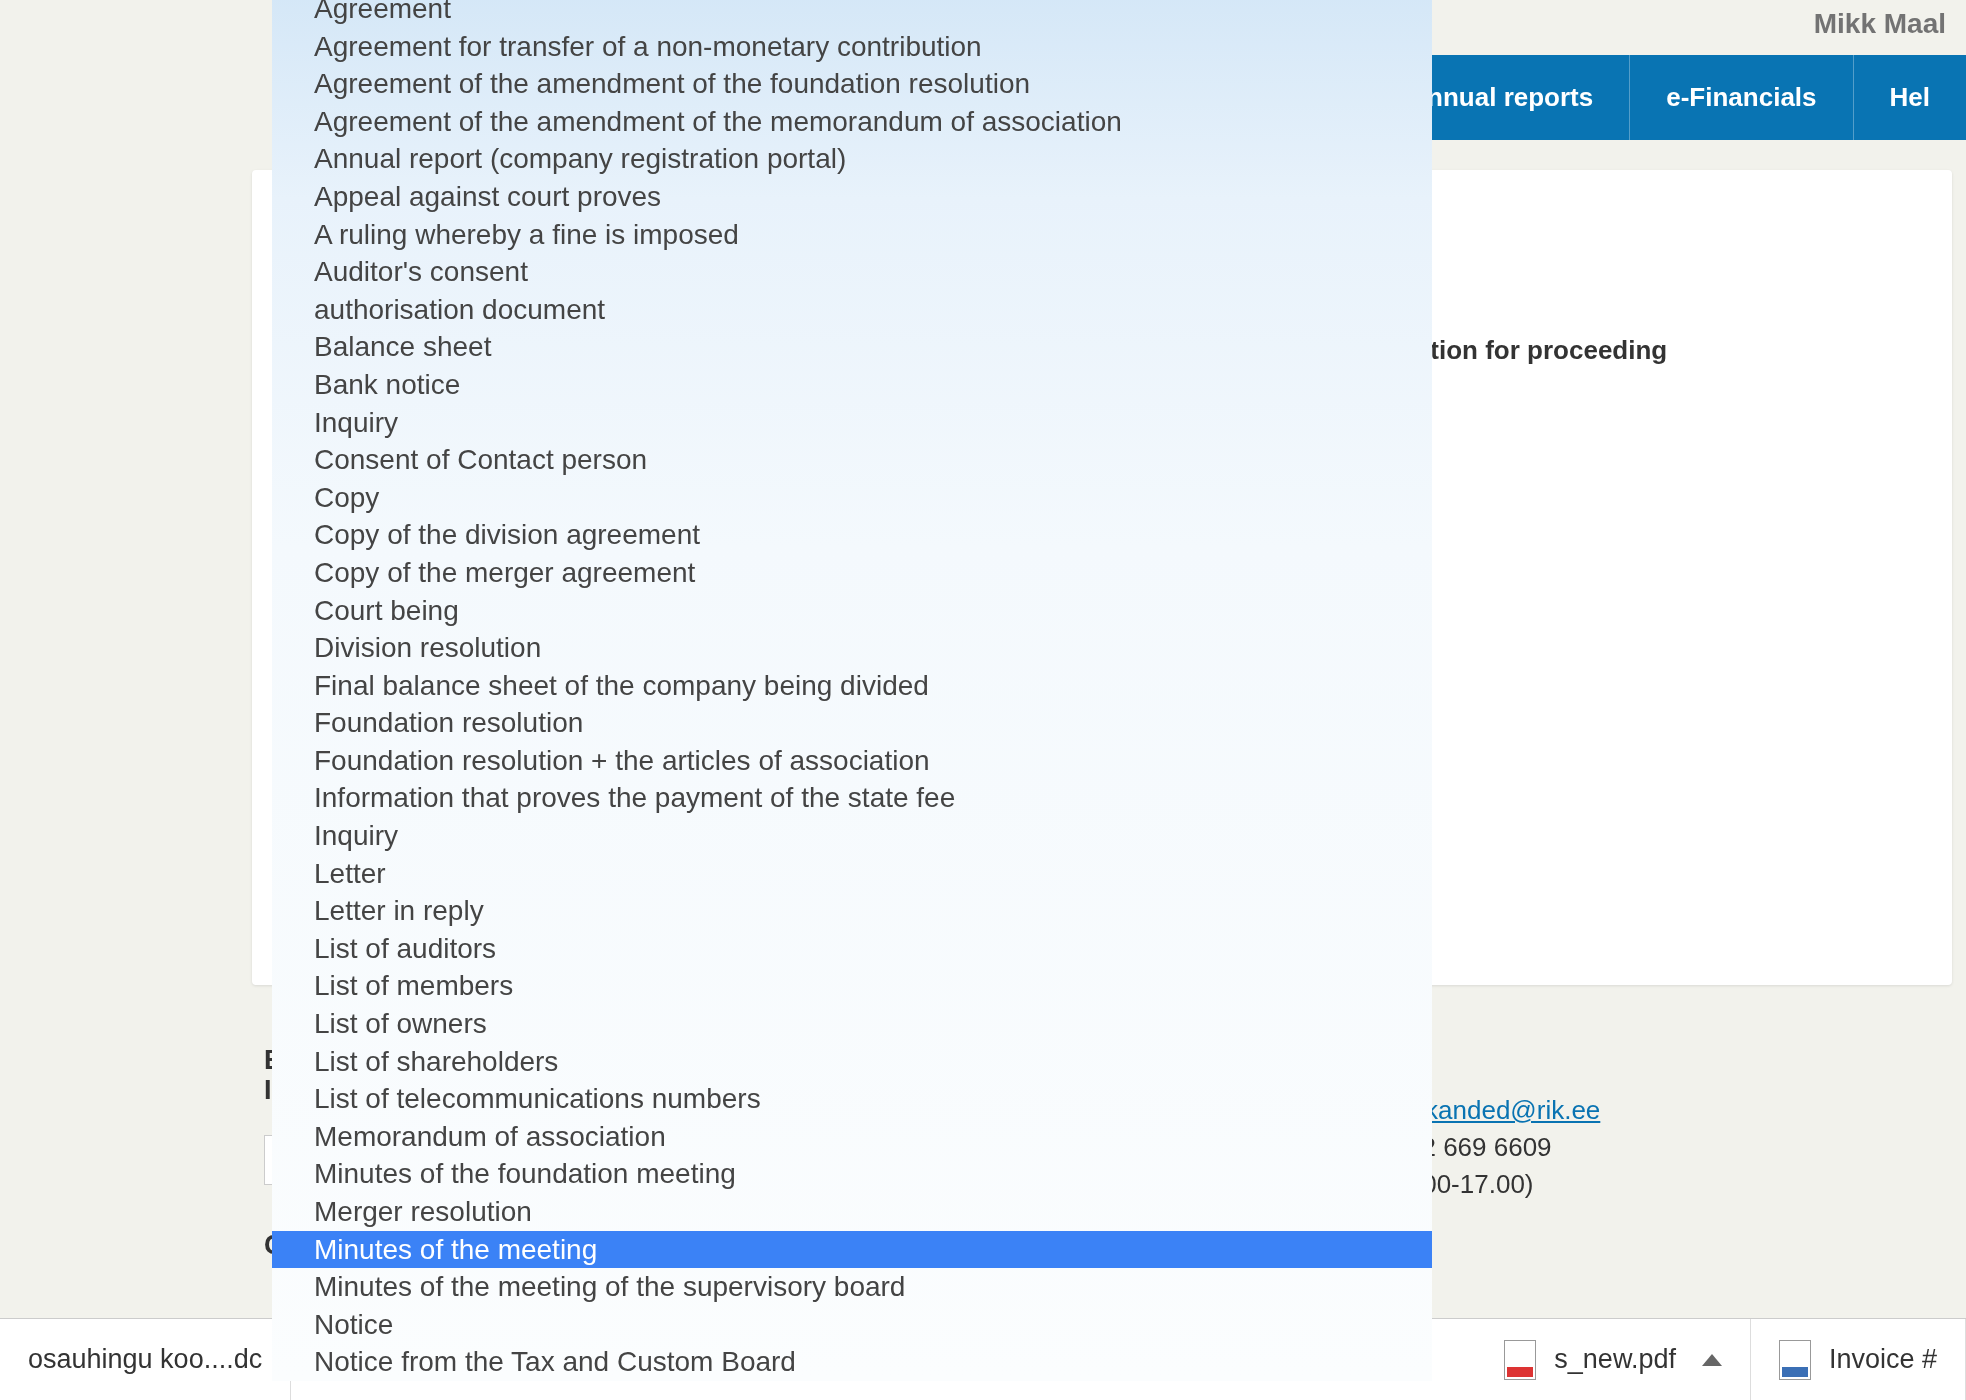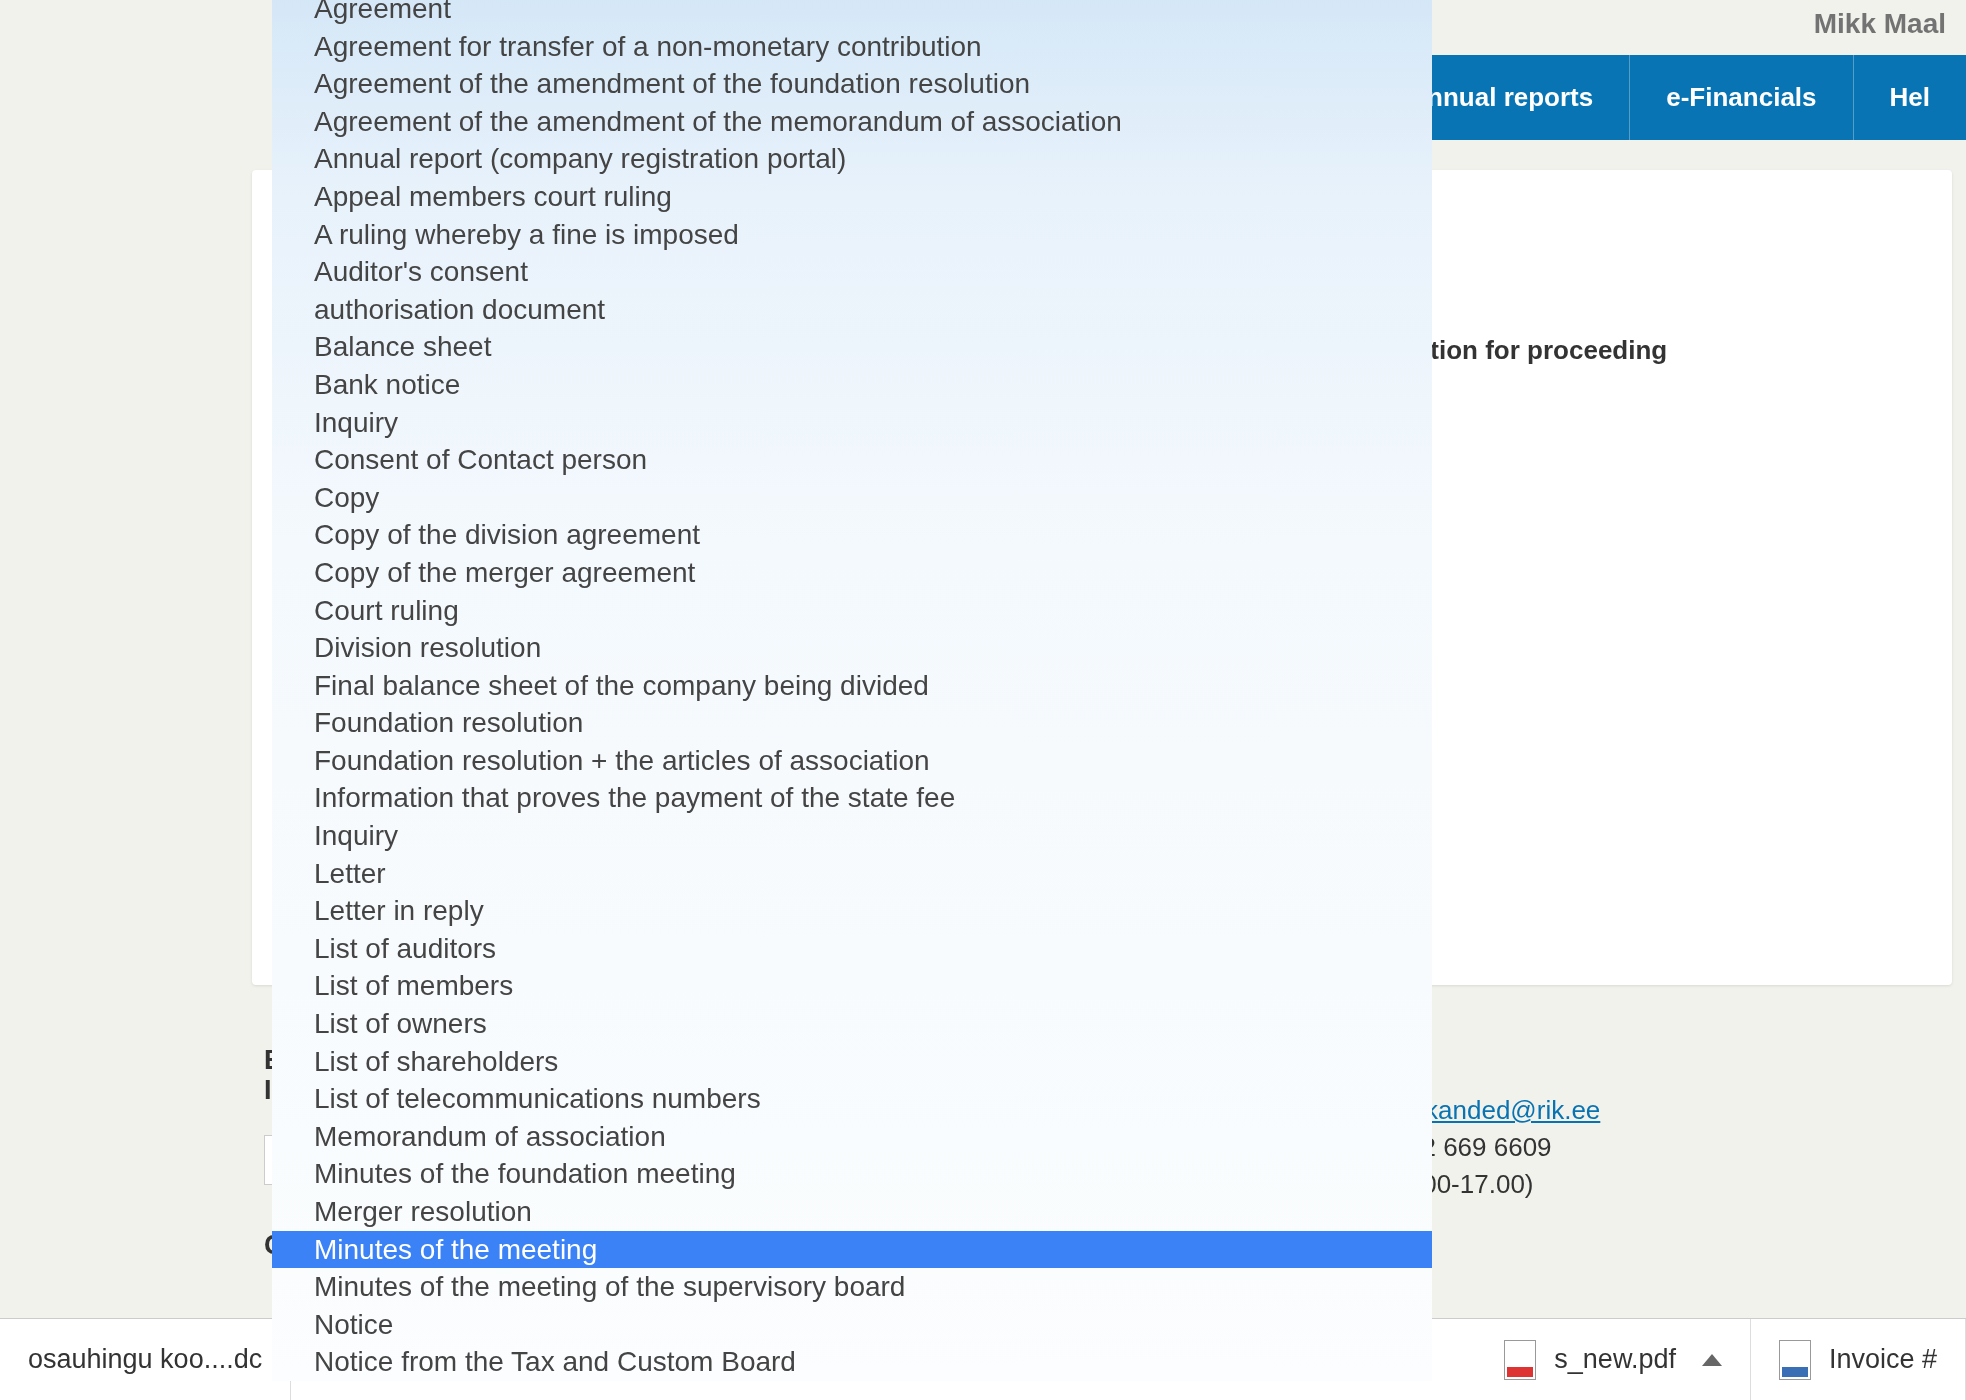--- a/index.html
+++ b/index.html
@@ -214,32 +214,32 @@
     </div>
   </div>
 </div>
 
 <div class="dropdown-list" id="dropdown-list">
     <div class="dropdown-option">Agreement</div>
     <div class="dropdown-option">Agreement for transfer of a non-monetary contribution</div>
     <div class="dropdown-option">Agreement of the amendment of the foundation resolution</div>
     <div class="dropdown-option">Agreement of the amendment of the memorandum of association</div>
     <div class="dropdown-option">Annual report (company registration portal)</div>
-    <div class="dropdown-option">Appeal members court ruling</div>
+    <div class="dropdown-option">Appeal against court proves</div>
     <div class="dropdown-option">A ruling whereby a fine is imposed</div>
     <div class="dropdown-option">Auditor's consent</div>
     <div class="dropdown-option">authorisation document</div>
     <div class="dropdown-option">Balance sheet</div>
     <div class="dropdown-option">Bank notice</div>
     <div class="dropdown-option">Inquiry</div>
     <div class="dropdown-option">Consent of Contact person</div>
     <div class="dropdown-option">Copy</div>
     <div class="dropdown-option">Copy of the division agreement</div>
     <div class="dropdown-option">Copy of the merger agreement</div>
-    <div class="dropdown-option">Court ruling</div>
+    <div class="dropdown-option">Court being</div>
     <div class="dropdown-option">Division resolution</div>
     <div class="dropdown-option">Final balance sheet of the company being divided</div>
     <div class="dropdown-option">Foundation resolution</div>
     <div class="dropdown-option">Foundation resolution + the articles of association</div>
     <div class="dropdown-option">Information that proves the payment of the state fee</div>
     <div class="dropdown-option">Inquiry</div>
     <div class="dropdown-option">Letter</div>
     <div class="dropdown-option">Letter in reply</div>
     <div class="dropdown-option">List of auditors</div>
     <div class="dropdown-option">List of members</div>

